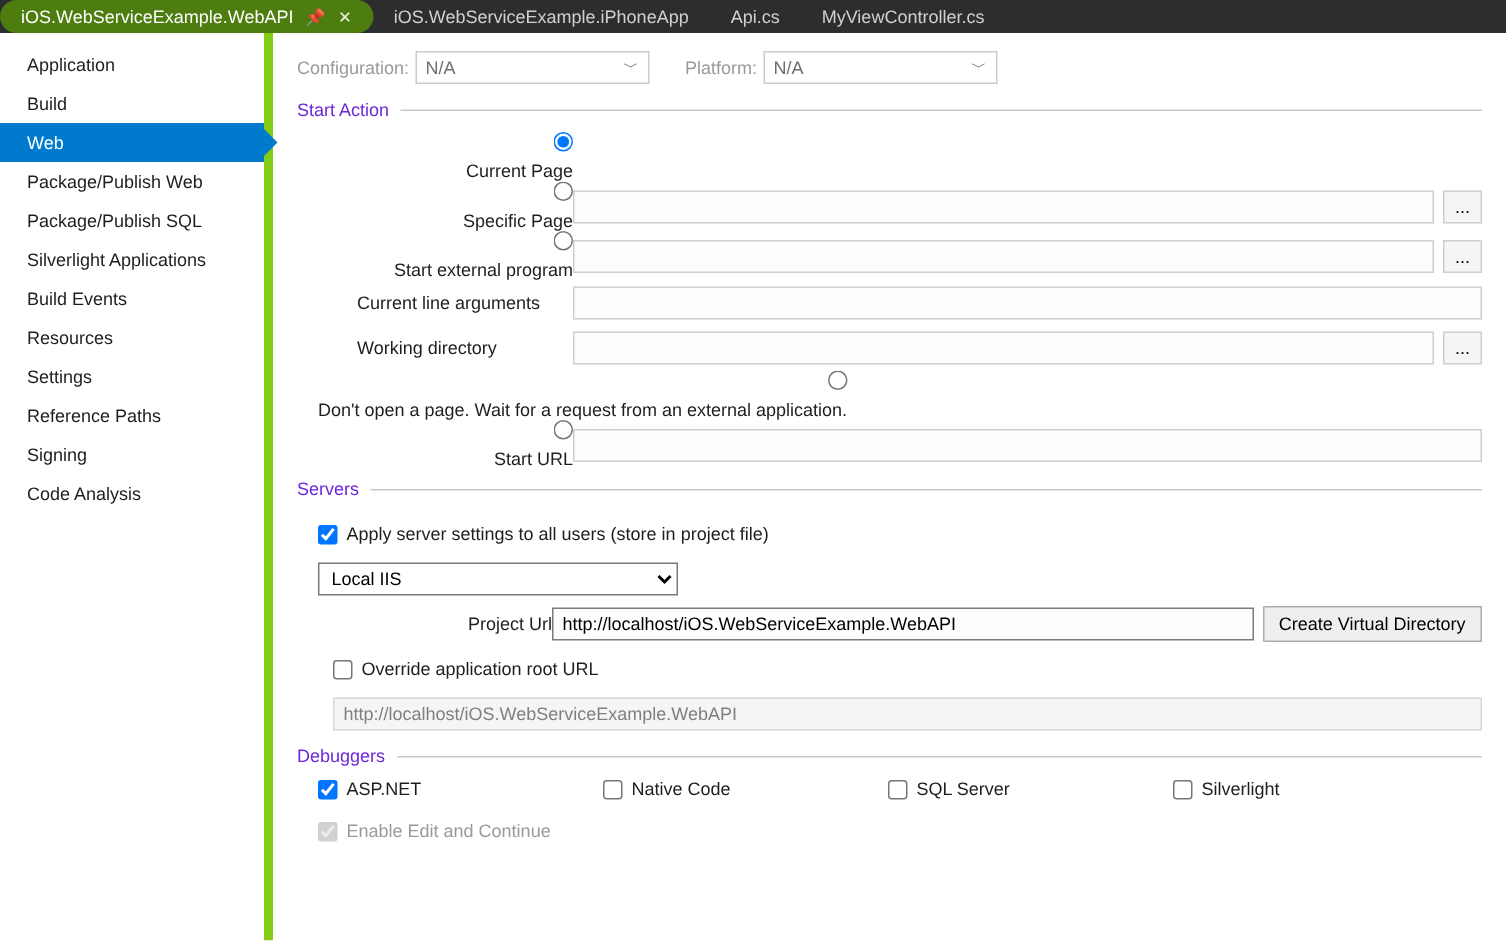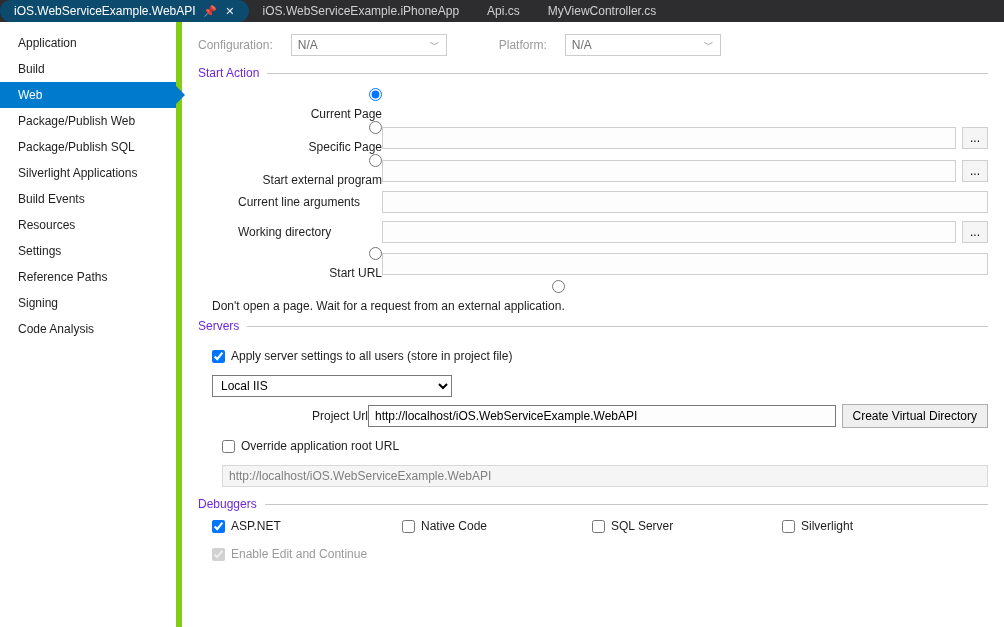--- a/index.html
+++ b/index.html
@@ -16,21 +16,21 @@
   }
   .tab {
     display: flex;
     align-items: center;
     padding: 0 14px;
     gap: 8px;
     font-size: 12px;
     white-space: nowrap;
   }
   .tab.active {
-    background: #0c4a6e;
+    background: #4d7c0f;
     color: #ffffff;
     border-radius: 11px;
   }
   .tab .pin, .tab .close { font-size: 11px; opacity: .9; }
 
   .content {
     display: flex;
     height: calc(627px - 22px);
   }
 
@@ -64,21 +64,21 @@
 
   .main {
     flex: 1;
     padding: 12px 16px 0 16px;
     overflow: hidden;
   }
 
   .toprow {
     display: flex;
     align-items: center;
-    gap: 18px;
+    gap: 4px;
     color: #9a9a9a;
     margin-bottom: 10px;
   }
   .select-flat {
     flex: 0 0 auto;
     width: 156px;
     height: 22px;
     border: 1px solid #cccccc;
     background: #ffffff;
     color: #6e6e6e;
@@ -293,32 +293,32 @@
       <div class="row">
         <div class="col-sublabel">
           <span>Working directory</span>
         </div>
         <div class="col-field">
           <input class="text" value="" style="">
           <button class="btn-ellipsis">...</button>
         </div>
       </div>
       <div class="row">
+        <div class="col-label" style="width:auto">
+          <input type="radio" name="sa" class="radio" style="">
+          <span>Don't open a page.  Wait for a request from an external application.</span>
+        </div>
+      </div>
+      <div class="row">
         <div class="col-label">
           <input type="radio" name="sa" class="radio" style="">
           <span>Start URL</span>
         </div>
         <div class="col-field">
           <input class="text" value="" style="">
-        </div>
-      </div>
-      <div class="row">
-        <div class="col-label" style="width:auto">
-          <input type="radio" name="sa" class="radio" style="">
-          <span>Don't open a page.  Wait for a request from an external application.</span>
         </div>
       </div>
     </div>
 
     <div class="section-head">
       <span class="label">Servers</span>
       <span class="rule"></span>
     </div>
     <div class="group">
       <div class="row">

